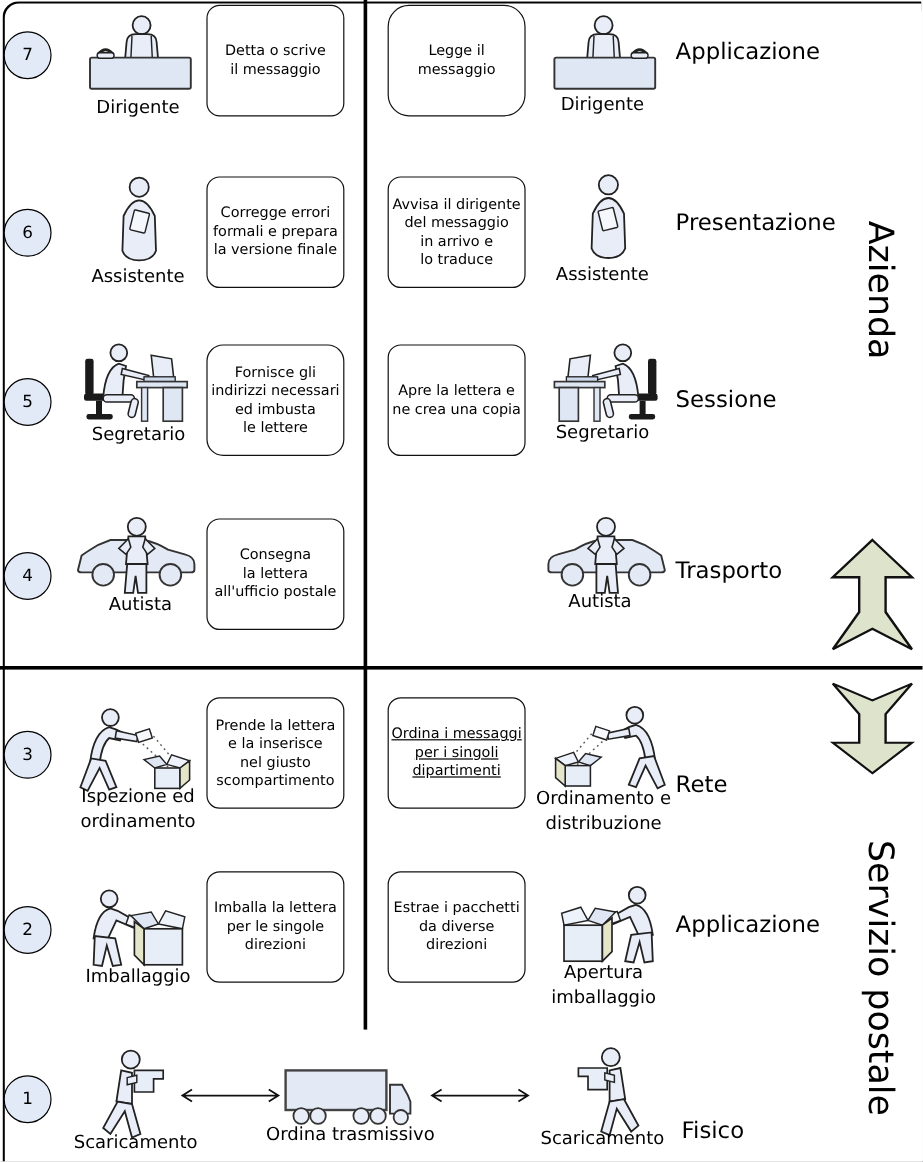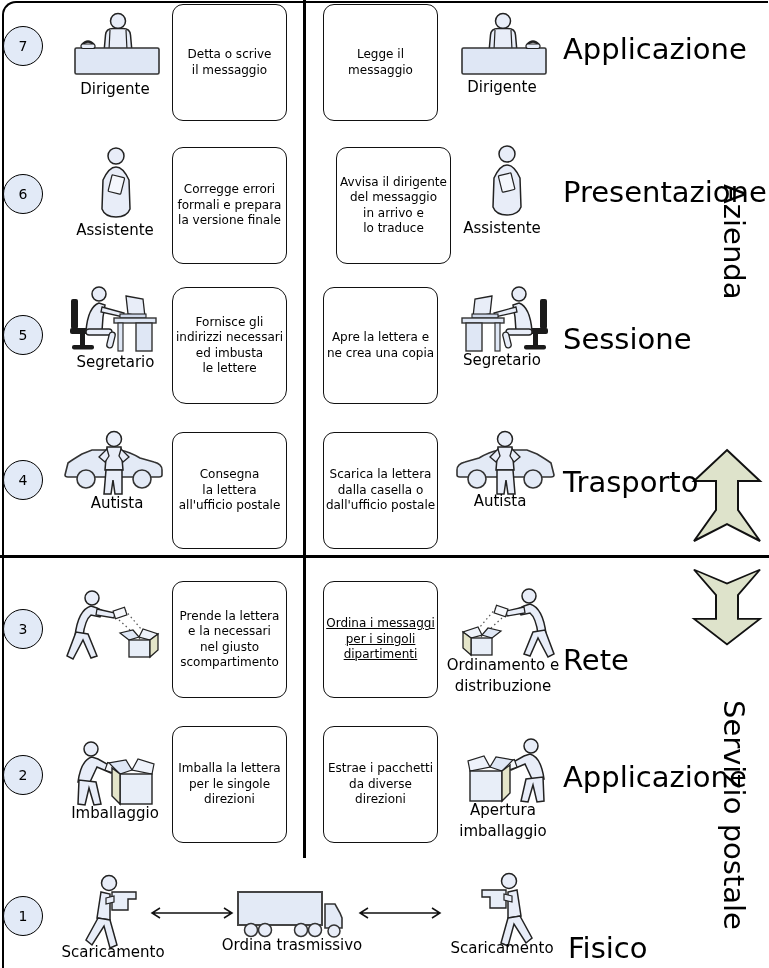--- a/index.html
+++ b/index.html
@@ -1,25 +1,25 @@
 <!DOCTYPE html>
 <html><head>
 <meta charset="utf-8">
 <style>
   html,body{margin:0;padding:0;background:#fff;}
   #canvas{position:relative;width:769px;height:968px;background:#fff;overflow:hidden;
           font-family:"DejaVu Sans","Liberation Sans",sans-serif;color:#000;}
   .abs{position:absolute;}
   .badge{width:38px;height:38px;border-radius:50%;border:1.6px solid #000;background:#e2eaf7;
          display:flex;align-items:center;justify-content:center;font-size:14px;}
-  .action-box{width:115px;height:117px;border:1.4px solid #111;border-radius:11px;background:#fff;
+  .action-box{width:115px;height:93px;border:1.4px solid #111;border-radius:11px;background:#fff;
               display:flex;align-items:center;justify-content:center;text-align:center;
               font-size:12px;line-height:1.28;white-space:pre-line;padding:1px;box-sizing:border-box;}
   .actor{text-align:center;font-size:15px;line-height:1.4;white-space:pre-line;}
-  .layer{font-size:29px;white-space:nowrap;}
+  .layer{font-size:19px;white-space:nowrap;}
   .vert{writing-mode:vertical-rl;font-size:29px;display:flex;align-items:center;justify-content:center;white-space:nowrap;}
   .flip{transform:scaleX(-1);}
   .flipv{transform:scaleY(-1);}
   .line{background:#000;}
   svg{display:block;overflow:visible;}
 </style>
 </head>
 <body>
 
 <div id="canvas">
@@ -45,21 +45,21 @@
     <circle cx="45" cy="9" r="7.5" fill="#e8edf8" stroke="#222" stroke-width="1.5"></circle>
     <path d="M31,40 L32.5,23 Q33,16.5 40,16.5 L50,16.5 Q57,16.5 57.5,23 L59,40 Z" fill="#e8edf8" stroke="#222" stroke-width="1.5"></path>
     <path d="M37,18 L36,38 M53,18 L54,38" stroke="#222" stroke-width="1.2" fill="none"></path>
     <rect x="2" y="36" width="84" height="26" rx="1.5" fill="#dfe7f5" stroke="#333" stroke-width="1.6"></rect>
     <path d="M9,33 Q15,26 21,33" fill="none" stroke="#222" stroke-width="2.6"></path>
     <rect x="8" y="32" width="14" height="4.5" rx="2" fill="#e8edf8" stroke="#222" stroke-width="1.2"></rect>
   </svg>
   <div class="abs actor" style="left:60px;top:79px;width:110px;">Dirigente</div>
   <div class="abs action-box" style="left:172px;top:4px;">Detta o scrive
 il messaggio</div>
-  <div class="abs action-box" style="left:323px;top:4px;">Legge il
+  <div class="abs action-box" style="left:323px;top:4px;border-radius:18px;">Legge il
 messaggio</div>
   <svg class="abs flip" style="left:460px;top:12px;" width="88" height="64" viewBox="0 0 88 64">
     <circle cx="45" cy="9" r="7.5" fill="#e8edf8" stroke="#222" stroke-width="1.5"></circle>
     <path d="M31,40 L32.5,23 Q33,16.5 40,16.5 L50,16.5 Q57,16.5 57.5,23 L59,40 Z" fill="#e8edf8" stroke="#222" stroke-width="1.5"></path>
     <path d="M37,18 L36,38 M53,18 L54,38" stroke="#222" stroke-width="1.2" fill="none"></path>
     <rect x="2" y="36" width="84" height="26" rx="1.5" fill="#dfe7f5" stroke="#333" stroke-width="1.6"></rect>
     <path d="M9,33 Q15,26 21,33" fill="none" stroke="#222" stroke-width="2.6"></path>
     <rect x="8" y="32" width="14" height="4.5" rx="2" fill="#e8edf8" stroke="#222" stroke-width="1.2"></rect>
   </svg>
   <div class="abs actor" style="left:447px;top:77px;width:110px;">Dirigente</div>
@@ -70,21 +70,21 @@
     </div>
   <svg class="abs" style="left:95px;top:146px;" width="42" height="74" viewBox="0 0 42 74">
     <circle cx="21" cy="10" r="8" fill="#e8edf8" stroke="#222" stroke-width="1.5"></circle>
     <path d="M8,34 Q14,21 21,21 Q28,21 34,34 L35,63 Q32,71 21,71 Q10,71 7,63 Z" fill="#e8edf8" stroke="#222" stroke-width="1.5"></path>
     <rect x="15" y="30" width="13" height="17" rx="1" transform="rotate(14 21 38)" fill="#f4f7fc" stroke="#222" stroke-width="1.2"></rect>
   </svg>
   <div class="abs actor" style="left:60px;top:220px;width:110px;">Assistente</div>
   <div class="abs action-box" style="left:172px;top:147px;">Corregge errori
 formali e prepara
 la versione finale</div>
-  <div class="abs action-box" style="left:336px;top:147px;text-align:center;">Avvisa il dirigente
+  <div class="abs action-box" style="left:323px;top:147px;text-align:center;">Avvisa il dirigente
 del messaggio
 in arrivo e
 lo traduce</div>
   <svg class="abs flip" style="left:486px;top:144px;" width="42" height="74" viewBox="0 0 42 74">
     <circle cx="21" cy="10" r="8" fill="#e8edf8" stroke="#222" stroke-width="1.5"></circle>
     <path d="M8,34 Q14,21 21,21 Q28,21 34,34 L35,63 Q32,71 21,71 Q10,71 7,63 Z" fill="#e8edf8" stroke="#222" stroke-width="1.5"></path>
     <rect x="15" y="30" width="13" height="17" rx="1" transform="rotate(14 21 38)" fill="#f4f7fc" stroke="#222" stroke-width="1.2"></rect>
   </svg>
   <div class="abs actor" style="left:447px;top:218px;width:110px;">Assistente</div>
   <div class="abs layer" style="left:563px;top:175px;">Presentazione</div>
@@ -144,23 +144,20 @@
     <circle cx="52" cy="9" r="7.5" fill="#e8edf8" stroke="#222" stroke-width="1.5"></circle>
     <path d="M45,17 L59,17 L61,40 L43,40 Z" fill="#e8edf8" stroke="#222" stroke-width="1.5"></path>
     <path d="M45,19 L37,27 L43,32 L47,26 Z" fill="#e8edf8" stroke="#222" stroke-width="1.3"></path>
     <path d="M59,19 L67,27 L61,32 L57,26 Z" fill="#e8edf8" stroke="#222" stroke-width="1.3"></path>
     <path d="M44,40 L42,64 L49,64 L51,50 L53,64 L60,64 L60,40 Z" fill="#e8edf8" stroke="#222" stroke-width="1.5"></path>
   </svg>
   <div class="abs actor" style="left:62px;top:493px;width:110px;">Autista</div>
   <div class="abs action-box" style="left:172px;top:432px;">Consegna
 la lettera
 all'ufficio postale</div>
-  <div class="abs action-box" style="left:323px;top:432px;">Scarica la lettera
-dalla casella o
-dall'ufficio postale</div>
   <svg class="abs flip" style="left:453px;top:430px;" width="104" height="70" viewBox="0 0 104 70">
     <path d="M3,45 L6,33 Q10,30 20,24 L30,20 L58,20 Q68,22 78,28 L92,32 Q100,34 100,40 L100,45 Q100,47 97,47 L6,47 Q3,47 3,45 Z" fill="#e3eaf6" stroke="#333" stroke-width="1.6"></path>
     <circle cx="24" cy="49" r="9" fill="#e3eaf6" stroke="#333" stroke-width="1.6"></circle>
     <circle cx="80" cy="49" r="9" fill="#e3eaf6" stroke="#333" stroke-width="1.6"></circle>
     <circle cx="52" cy="9" r="7.5" fill="#e8edf8" stroke="#222" stroke-width="1.5"></circle>
     <path d="M45,17 L59,17 L61,40 L43,40 Z" fill="#e8edf8" stroke="#222" stroke-width="1.5"></path>
     <path d="M45,19 L37,27 L43,32 L47,26 Z" fill="#e8edf8" stroke="#222" stroke-width="1.3"></path>
     <path d="M59,19 L67,27 L61,32 L57,26 Z" fill="#e8edf8" stroke="#222" stroke-width="1.3"></path>
     <path d="M44,40 L42,64 L49,64 L51,50 L53,64 L60,64 L60,40 Z" fill="#e8edf8" stroke="#222" stroke-width="1.5"></path>
   </svg>
@@ -175,22 +172,24 @@
     <circle cx="29" cy="8" r="7" fill="#e8edf8" stroke="#222" stroke-width="1.5"></circle>
     <path d="M12,46 Q15,20 28,16 L34,18 L40,21 L37,27 L28,25 Q22,30 20,46 Z" fill="#e8edf8" stroke="#222" stroke-width="1.5"></path>
     <path d="M34,19 L52,23 L51,28 L33,25 Z" fill="#e8edf8" stroke="#222" stroke-width="1.3"></path>
     <rect x="51" y="19" width="12" height="8" transform="rotate(-18 57 23)" fill="#f6f8fc" stroke="#222" stroke-width="1.2"></rect>
     <path d="M13,42 L4,66 L10,69 L20,50 L28,68 L34,66 L25,44 Z" fill="#e8edf8" stroke="#222" stroke-width="1.5"></path>
     <path d="M66,50 L57,43 L70,40 L76,47 Z" fill="#dfe7f5" stroke="#222" stroke-width="1.2"></path>
     <path d="M76,47 L80,39 L95,44 L87,50 Z" fill="#eef2fa" stroke="#222" stroke-width="1.2"></path>
     <rect x="66" y="50" width="21" height="17" fill="#e8eef8" stroke="#222" stroke-width="1.3"></rect>
     <path d="M87,50 L95,44 L95,60 L87,67 Z" fill="#e4e5c9" stroke="#222" stroke-width="1.3"></path>
   </svg>
+  <div class="abs actor" style="left:40px;top:653px;width:150px;">Ispezione ed
+ordinamento</div>
   <div class="abs action-box" style="left:172px;top:581px;">Prende la lettera
-e la necessari
+e la inserisce
 nel giusto
 scompartimento</div>
   <div class="abs action-box" style="left:323px;top:581px;text-decoration:underline;">Ordina i messaggi
 per i singoli
 dipartimenti</div>
   <svg class="abs flip" style="left:460px;top:588px;" width="98" height="72" viewBox="0 0 98 72">
     <path d="M62,20 L84,46 M56,30 L78,50" stroke="#555" stroke-width="1.2" stroke-dasharray="1.5,3" fill="none"></path>
     <circle cx="29" cy="8" r="7" fill="#e8edf8" stroke="#222" stroke-width="1.5"></circle>
     <path d="M12,46 Q15,20 28,16 L34,18 L40,21 L37,27 L28,25 Q22,30 20,46 Z" fill="#e8edf8" stroke="#222" stroke-width="1.5"></path>
     <path d="M34,19 L52,23 L51,28 L33,25 Z" fill="#e8edf8" stroke="#222" stroke-width="1.3"></path>

